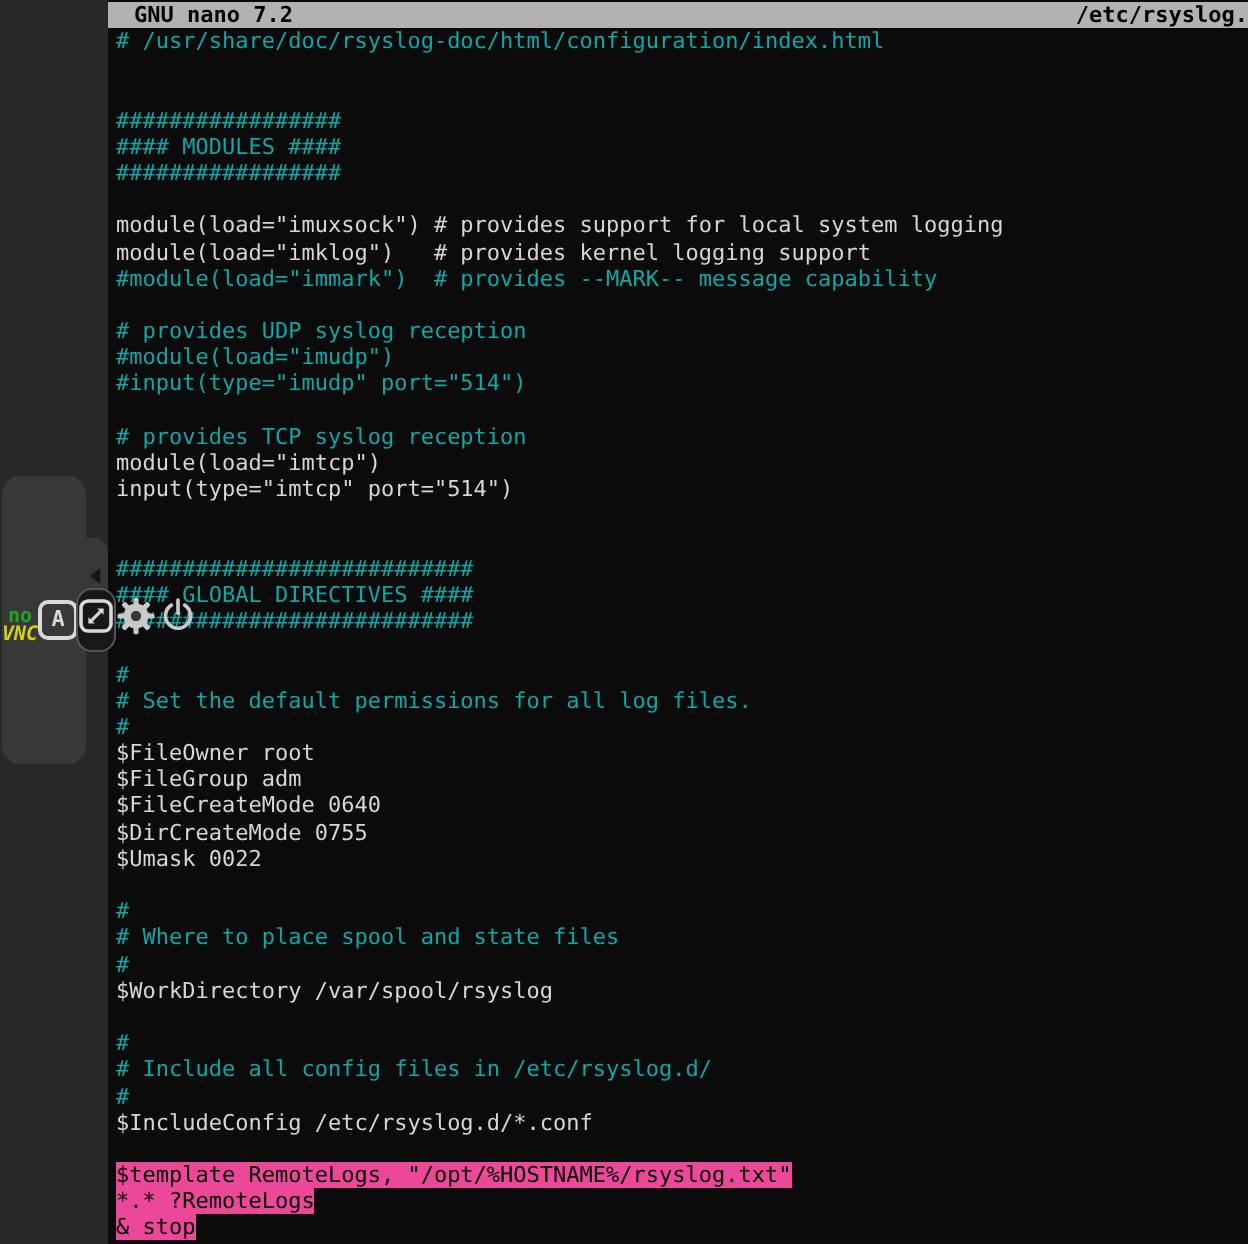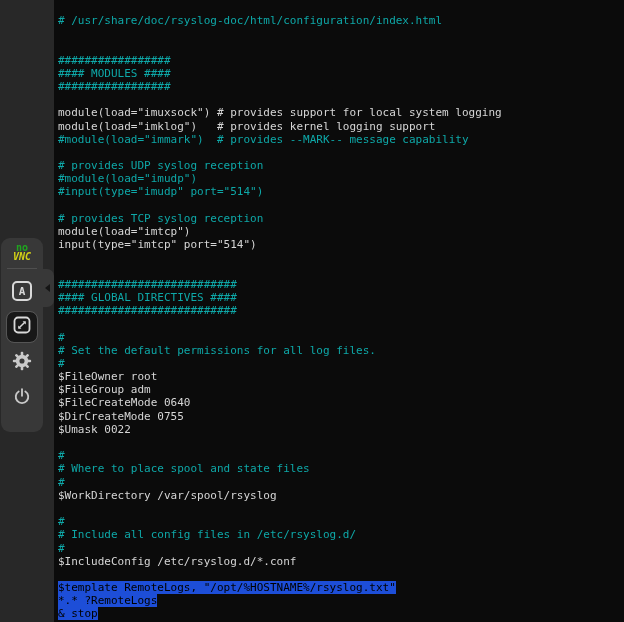--- a/index.html
+++ b/index.html
@@ -26,27 +26,27 @@
   }
   .titlebar .tleft { margin-left:13px; }
   .titlebar .tright { margin-right:0; }
   .content {
     position:absolute; top:14px; left:4px; right:0; bottom:0;
     font-size:11px; line-height:13.2px; white-space:pre; overflow:hidden;
   }
   .tl { height:13.2px; }
   .tl.comment { color:#0ea8a8; }
   .tl.code    { color:#d6d6d6; }
-  .tl.selected span { background:#1d4ed8; color:#000;margin-top:45px; }
+  .tl.selected span { background:#ec4899; color:#000;margin-top:45px; }
 
   
   .novnc-panel {
-    position:absolute; left:1px; top:238px; width:42px; height:194px;
+    position:absolute; left:1px; top:238px; width:42px; height:144px;
     background:#383838; border-radius:9px; z-index:3;
-    display:flex; flex-direction:column; align-items:center;
+    display:flex; flex-direction:row; align-items:center;
     padding-top:5px;
   }
   .logo { text-align:center; line-height:9px; font-weight:bold;
           font-size:10px; letter-spacing:0px; }
   .logo .logo-no  { display:block; color:#1fa51f; }
   .logo .logo-vnc { display:block; color:#d2d216;font-style:italic; }
   .panel-divider { width:30px; height:1px; background:#4f4f4f; margin:7px 0 7px 0; }
   .vnc-btn {
     width:30px; height:30px; margin-bottom:6px;
     display:flex; align-items:center; justify-content:center;
@@ -68,20 +68,24 @@
     border-top:4px solid transparent; border-bottom:4px solid transparent;
     border-right:5px solid #151515;
   }
 </style>
 </head>
 <body>
 
 <div class="left-strip"></div>
 
 <div class="terminal">
+  <div class="titlebar">
+    <span class="tleft">GNU nano 7.2</span>
+    <span class="tright">/etc/rsyslog.</span>
+  </div>
   <div class="content" id="terminal-lines"><div class="tl comment"># /usr/share/doc/rsyslog-doc/html/configuration/index.html</div><div class="tl blank">&nbsp;</div><div class="tl blank">&nbsp;</div><div class="tl comment">#################</div><div class="tl comment">#### MODULES ####</div><div class="tl comment">#################</div><div class="tl blank">&nbsp;</div><div class="tl code">module(load="imuxsock") # provides support for local system logging</div><div class="tl code">module(load="imklog")   # provides kernel logging support</div><div class="tl comment">#module(load="immark")  # provides --MARK-- message capability</div><div class="tl blank">&nbsp;</div><div class="tl comment"># provides UDP syslog reception</div><div class="tl comment">#module(load="imudp")</div><div class="tl comment">#input(type="imudp" port="514")</div><div class="tl blank">&nbsp;</div><div class="tl comment"># provides TCP syslog reception</div><div class="tl code">module(load="imtcp")</div><div class="tl code">input(type="imtcp" port="514")</div><div class="tl blank">&nbsp;</div><div class="tl blank">&nbsp;</div><div class="tl comment">###########################</div><div class="tl comment">#### GLOBAL DIRECTIVES ####</div><div class="tl comment">###########################</div><div class="tl blank">&nbsp;</div><div class="tl comment">#</div><div class="tl comment"># Set the default permissions for all log files.</div><div class="tl comment">#</div><div class="tl code">$FileOwner root</div><div class="tl code">$FileGroup adm</div><div class="tl code">$FileCreateMode 0640</div><div class="tl code">$DirCreateMode 0755</div><div class="tl code">$Umask 0022</div><div class="tl blank">&nbsp;</div><div class="tl comment">#</div><div class="tl comment"># Where to place spool and state files</div><div class="tl comment">#</div><div class="tl code">$WorkDirectory /var/spool/rsyslog</div><div class="tl blank">&nbsp;</div><div class="tl comment">#</div><div class="tl comment"># Include all config files in /etc/rsyslog.d/</div><div class="tl comment">#</div><div class="tl code">$IncludeConfig /etc/rsyslog.d/*.conf</div><div class="tl blank">&nbsp;</div><div class="tl selected"><span>$template RemoteLogs, "/opt/%HOSTNAME%/rsyslog.txt"</span></div><div class="tl selected"><span>*.* ?RemoteLogs</span></div><div class="tl selected"><span>&amp; stop</span></div></div>
 </div>
 
 <div class="novnc-panel">
   <div class="logo">
     <span class="logo-no">no</span>
     <span class="logo-vnc">VNC</span>
   </div>
   <div class="panel-divider"></div>
 

